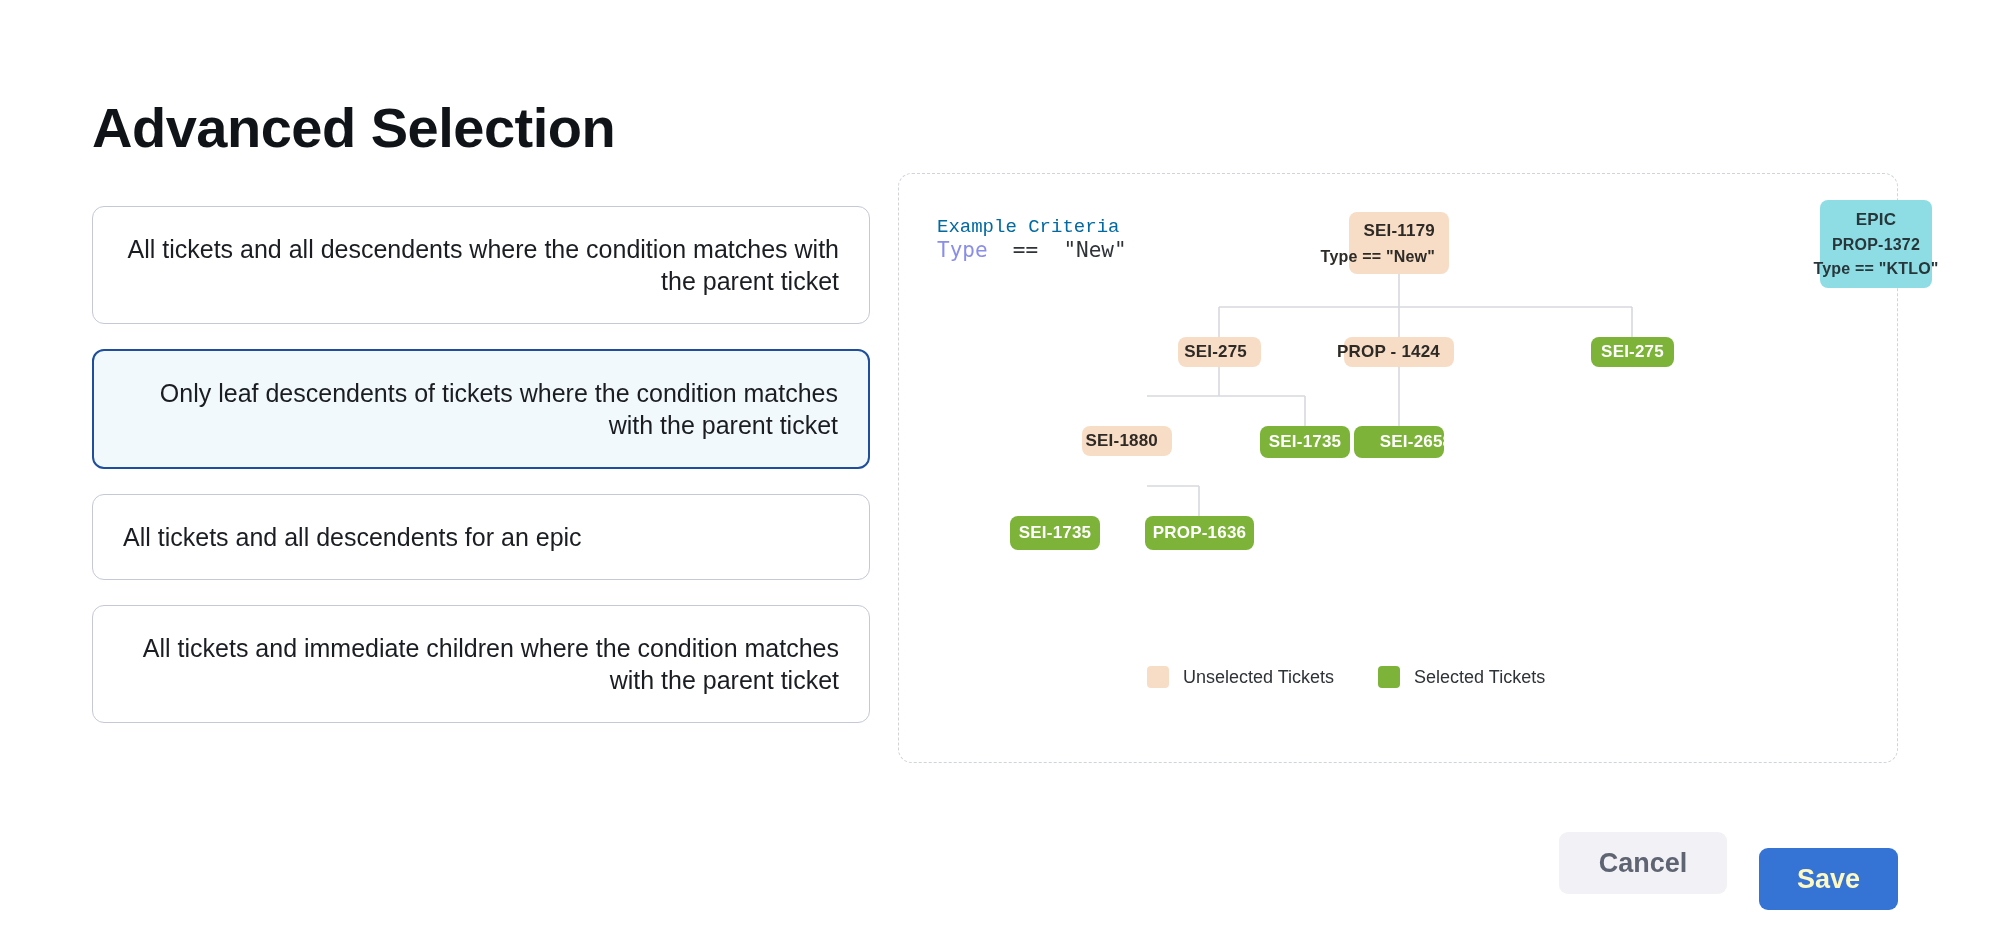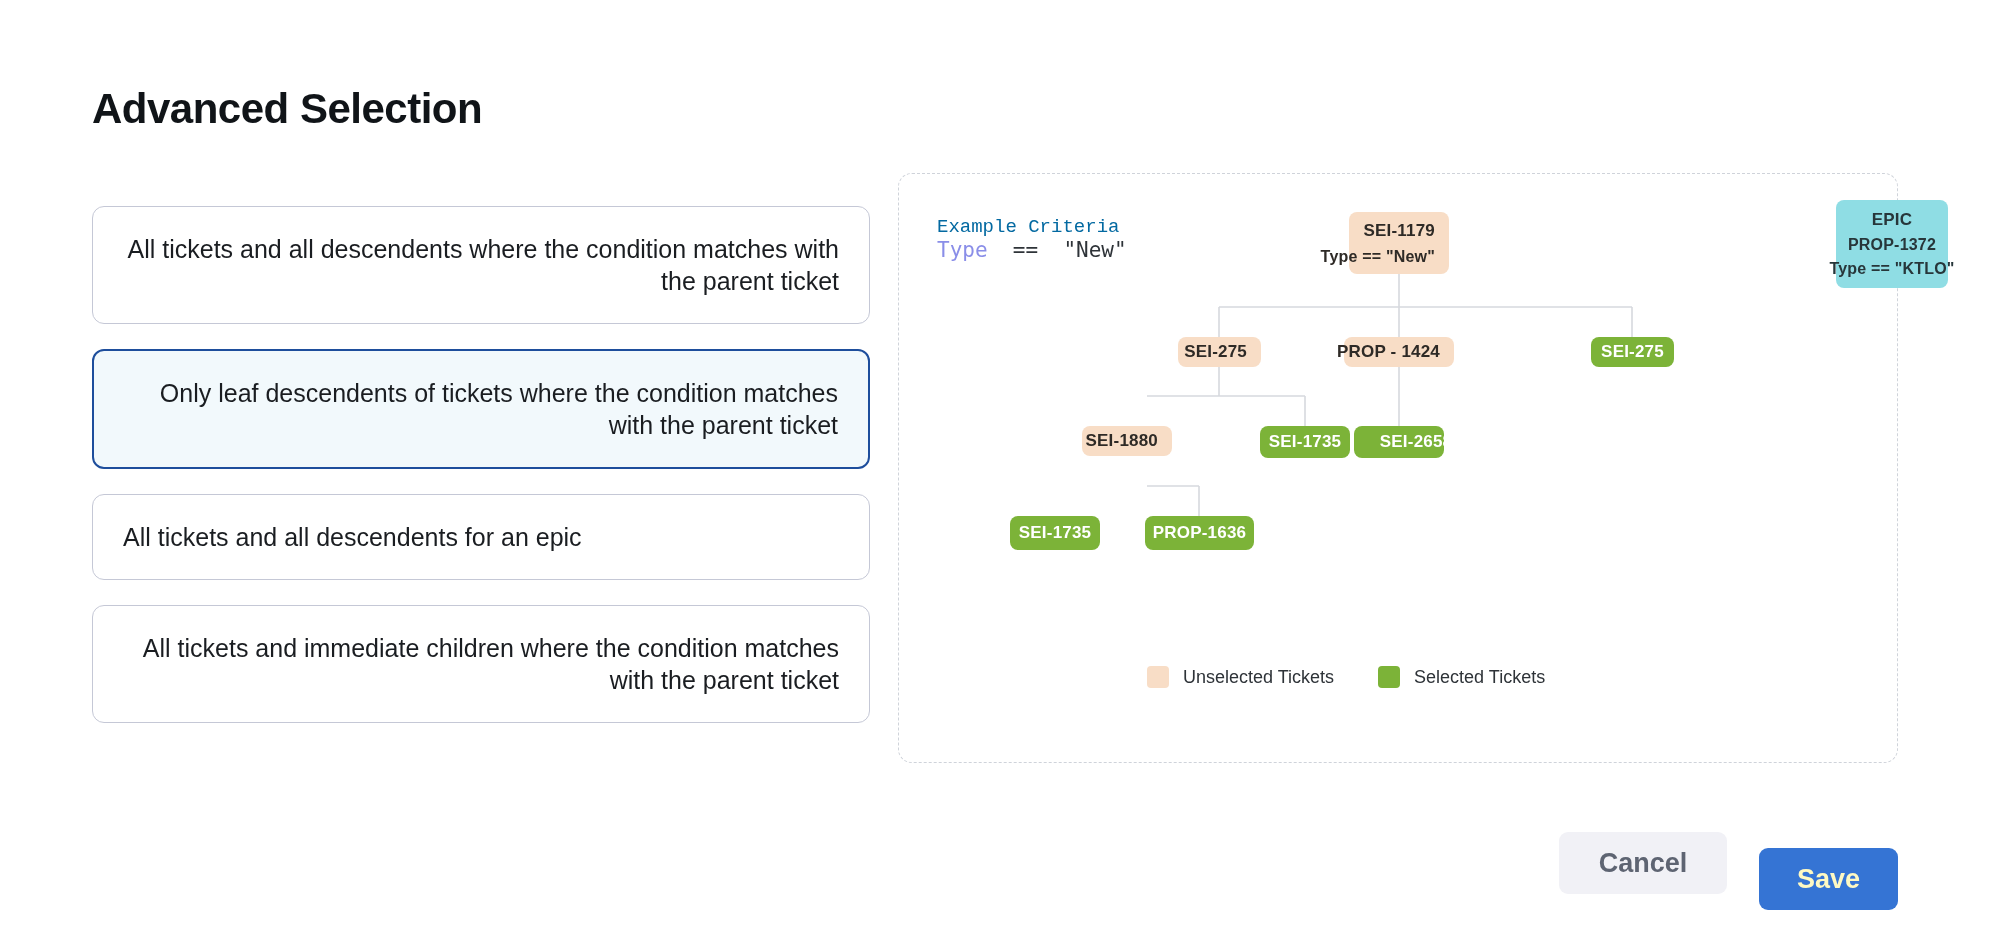--- a/index.html
+++ b/index.html
@@ -12,21 +12,21 @@
     font-family: "Liberation Sans", sans-serif;
     color: #16191d;
     position: relative;
     overflow: hidden;
   }
 
   
   .page-title {
     position: absolute;
     left: 92px; top: 57px;
-    font-size: 42px;
+    font-size: 56px;
     font-weight: bold;
     letter-spacing: -0.5px;
     color: #101418;
   }
 
   
   .options {
     position: absolute;
     left: 92px; top: 206px;
     width: 778px;
@@ -197,21 +197,21 @@
         <path d="M -92 312 L -92 342"></path>
         <path d="M 52 312 L 52 342"></path>
       </g>
     </svg>
 
     <div class="node unselected" style="left:202px; top:38px; width:100px; height:62px;">
       <span>SEI-1179</span>
       <span class="sub">Type == "New"</span>
     </div>
 
-    <div class="node epic" style="left:689px; top:26px; width:112px; height:88px;">
+    <div class="node epic" style="left:673px; top:26px; width:112px; height:88px;">
       <span>EPIC</span>
       <span class="sub">PROP-1372</span>
       <span class="sub">Type == "KTLO"</span>
     </div>
 
     <div class="node unselected" style="left:31px; top:163px; width:83px; height:30px;">
       <span>SEI-275</span>
     </div>
 
     <div class="node unselected" style="left:197px; top:163px; width:110px; height:30px;">

